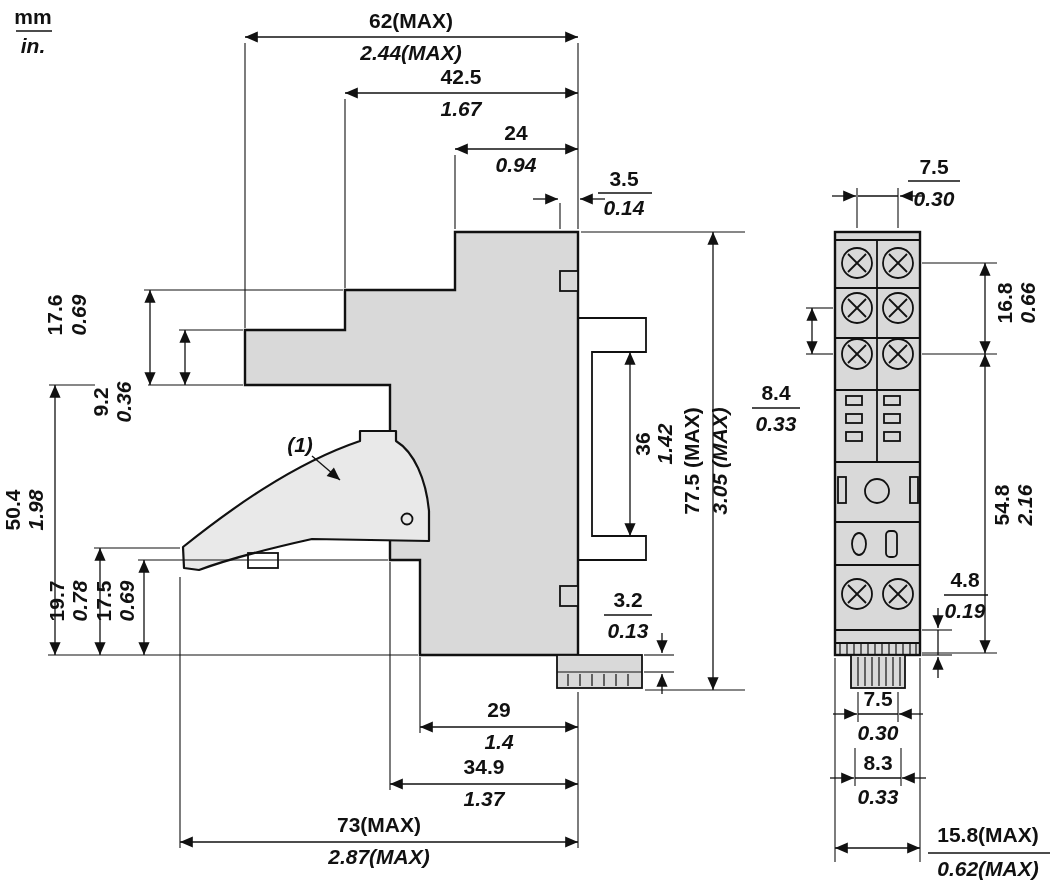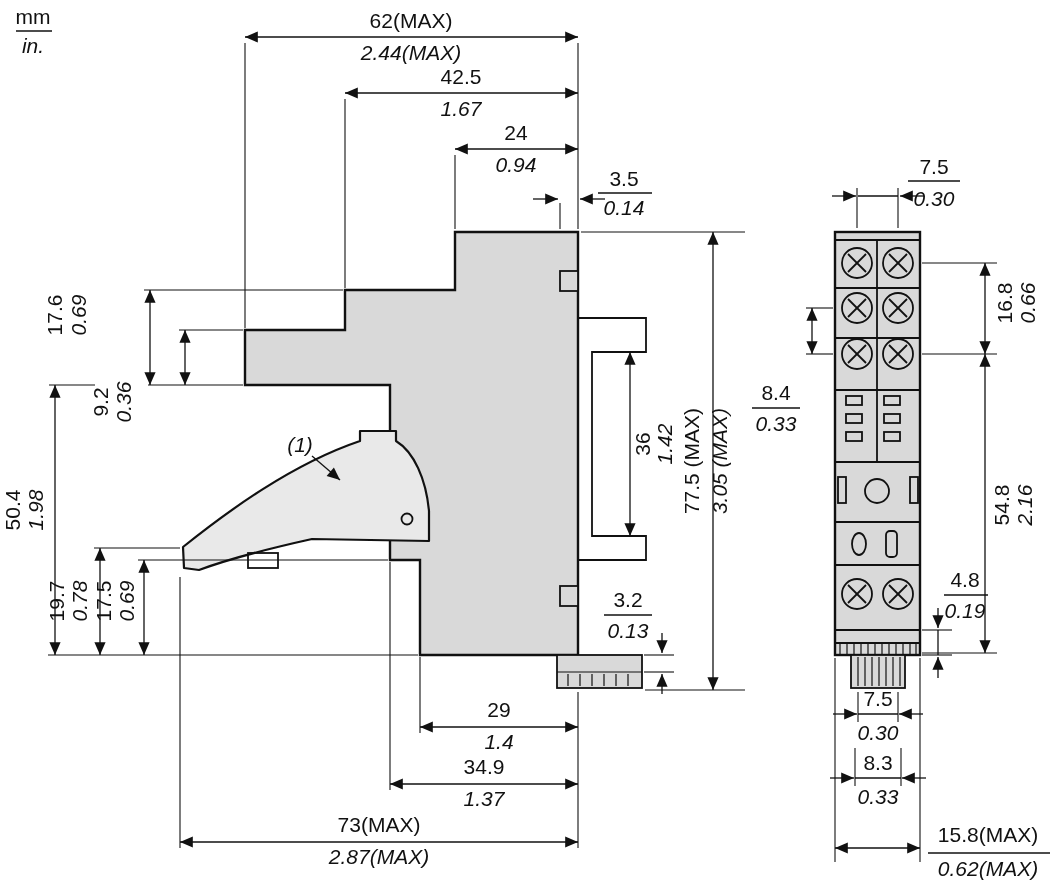--- a/index.html
+++ b/index.html
@@ -1,16 +1,16 @@
 <!DOCTYPE html>
 <html><head>
 <meta charset="utf-8">
 <style>
   html,body{margin:0;padding:0;background:#ffffff;}
-  .stage{position:relative;width:1063px;height:887px;background:#ffffff;overflow:hidden;}
+  .stage{position:relative;width:1063px;height:887px;background:#ffffff;overflow:hidden;font-weight:bold;}
   svg{position:absolute;left:0;top:0;}
   .t{font-family:"Liberation Sans","DejaVu Sans",sans-serif;font-size:21px;fill:#111;}
   .ti{font-family:"Liberation Sans","DejaVu Sans",sans-serif;font-size:21px;font-style:italic;fill:#111;}
   .outline{fill:#d9d9d9;stroke:#111;stroke-width:2.4;stroke-linejoin:miter;}
   .lever{fill:#e9e9e9;stroke:#111;stroke-width:2.2;stroke-linejoin:round;}
   .detail{fill:none;stroke:#111;stroke-width:1.8;}
   .detail-f{fill:#d9d9d9;stroke:#111;stroke-width:1.8;}
   .dim{stroke:#111;stroke-width:1.3;fill:none;}
   .ext{stroke:#111;stroke-width:1.1;fill:none;}
   .hatch{stroke:#111;stroke-width:1.2;}

